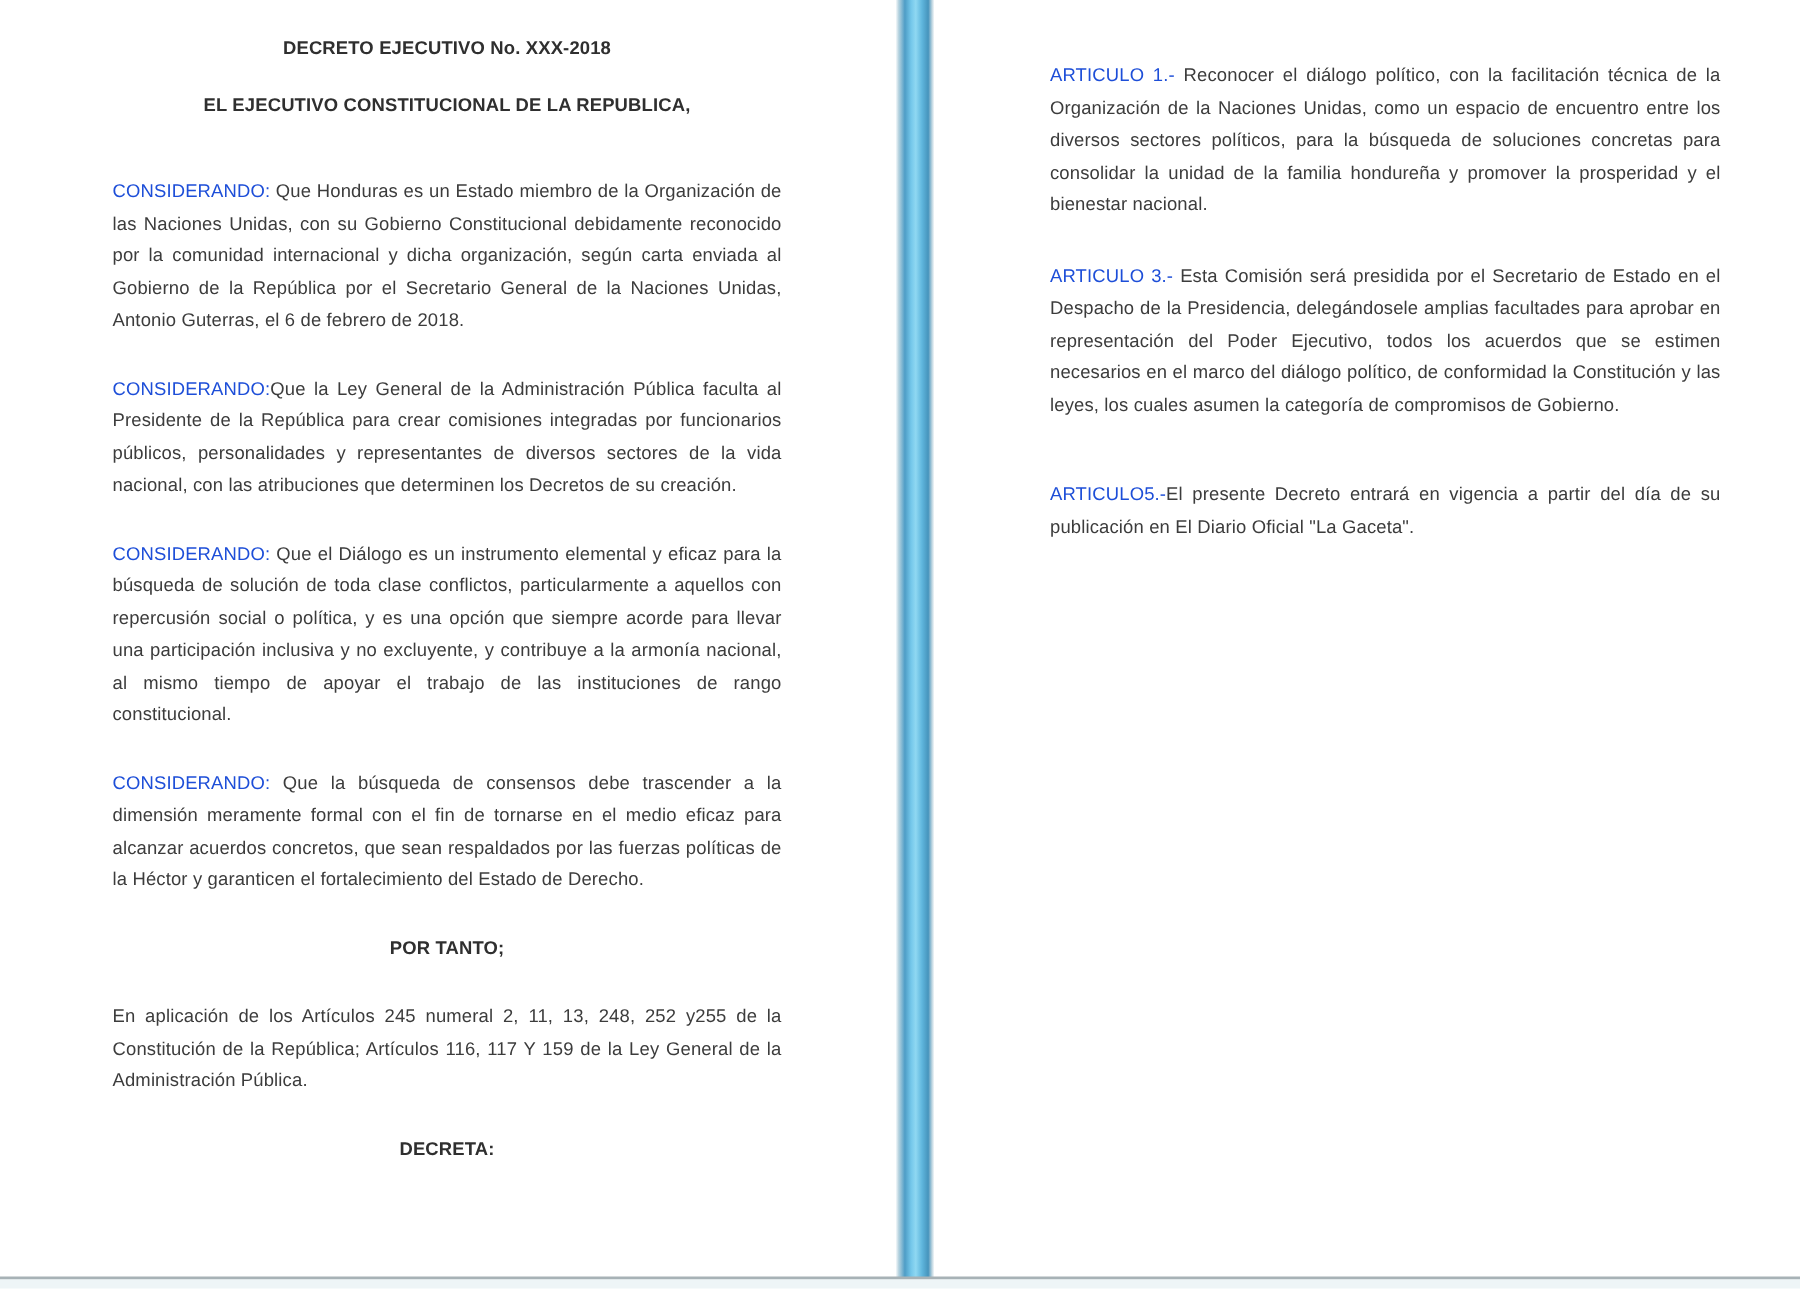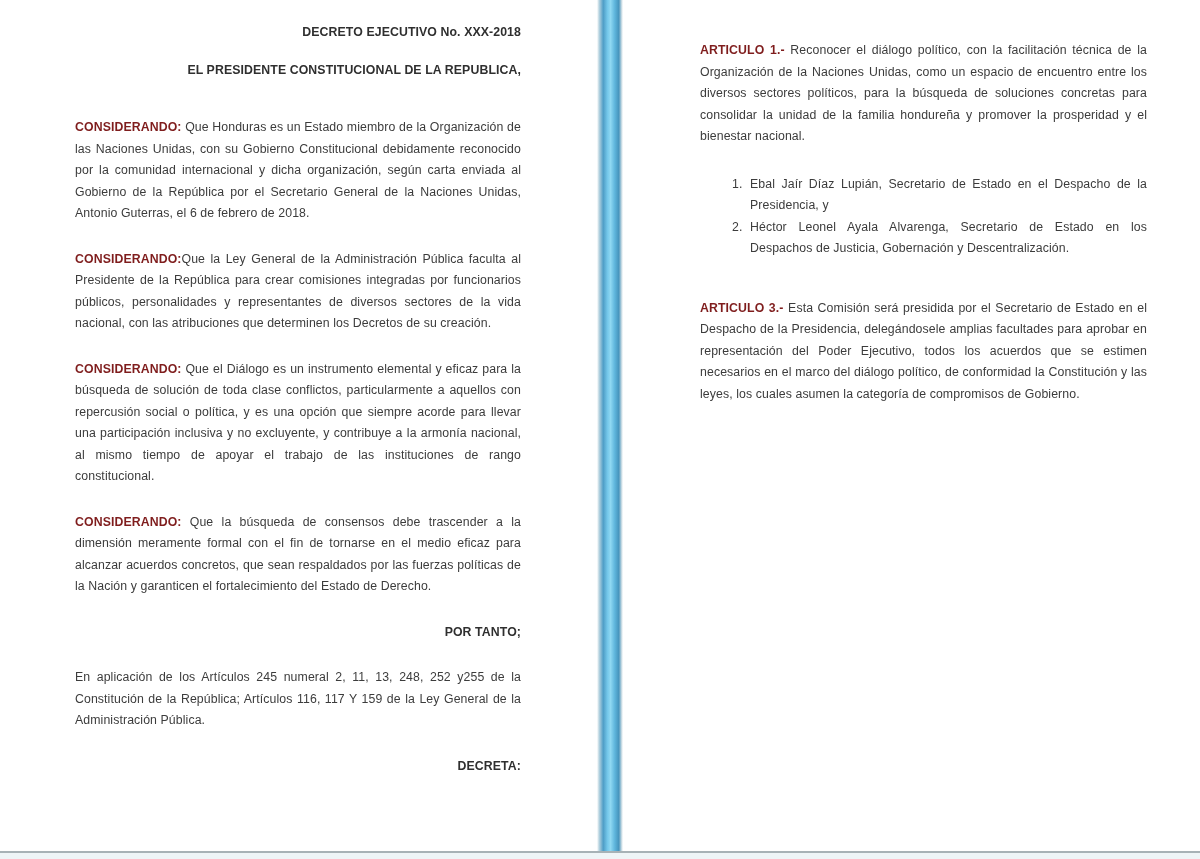--- a/index.html
+++ b/index.html
@@ -22,25 +22,25 @@
   }
   .page-left  { left: 75px;  width: 446px; padding-top: 22px; }
   .page-right { left: 700px; width: 447px; padding-top: 40px; }
 
   .para {
     margin: 0 0 24px 0;
     text-align: justify;
     text-justify: inter-word;
   }
   .page-right .para { margin-bottom: 26px; }
-  .lead { font-weight: bold; color: #7f1d1d; }
+  .lead { font-weight: normal; color: #1d4ed8; }
 
   .heading {
     margin: 0 0 24px 0;
-    text-align: right;
+    text-align: center;
     font-weight: bold;
     color: #2f2f2f;
   }
   
   .page-left > *:nth-child(1) { margin-bottom: 16px; }
   .page-left > *:nth-child(2) { margin-bottom: 36px; }
   .page-left > *:nth-child(9) { margin-bottom: 26px; }
   .page-left > *:nth-child(10){ margin-bottom: 0; }
   .page-right > *:nth-child(2){ margin-bottom: 38px; }
   .page-right > *:nth-child(8){ margin-bottom: 0; }
@@ -80,35 +80,32 @@
     left: 0; top: 853px;
     width: 1200px; height: 6px;
     background: #eef5f7;
   }
 </style>
 </head>
 <body>
 
 <div class="page page-left">
     <p class="heading">DECRETO EJECUTIVO No. XXX-2018</p>
-    <p class="heading">EL PRESIDENTE CONSTITUCIONAL DE LA REPUBLICA,</p>
+    <p class="heading">EL EJECUTIVO CONSTITUCIONAL DE LA REPUBLICA,</p>
     <p class="para"><span class="lead">CONSIDERANDO:</span><span> Que Honduras es un Estado miembro de la Organización de las Naciones Unidas, con su Gobierno Constitucional debidamente reconocido por la comunidad internacional y dicha organización, según carta enviada al Gobierno de la República por el Secretario General de la Naciones Unidas, Antonio Guterras, el 6 de febrero de 2018.</span></p>
     <p class="para"><span class="lead">CONSIDERANDO:</span><span>Que la Ley General de la Administración Pública faculta al Presidente de la República para crear comisiones integradas por funcionarios públicos, personalidades y representantes de diversos sectores de la vida nacional, con las atribuciones que determinen los Decretos de su creación.</span></p>
     <p class="para"><span class="lead">CONSIDERANDO:</span><span> Que el Diálogo es un instrumento elemental y eficaz para la búsqueda de solución de toda clase conflictos, particularmente a aquellos con repercusión social o política, y es una opción que siempre acorde para llevar una participación inclusiva y no excluyente, y contribuye a la armonía nacional, al mismo tiempo de apoyar el trabajo de las instituciones de rango constitucional.</span></p>
-    <p class="para"><span class="lead">CONSIDERANDO:</span><span> Que la búsqueda de consensos debe trascender a la dimensión meramente formal con el fin de tornarse en el medio eficaz para alcanzar acuerdos concretos, que sean respaldados por las fuerzas políticas de la Nación y garanticen el fortalecimiento del Estado de Derecho.</span></p>
+    <p class="para"><span class="lead">CONSIDERANDO:</span><span> Que la búsqueda de consensos debe trascender a la dimensión meramente formal con el fin de tornarse en el medio eficaz para alcanzar acuerdos concretos, que sean respaldados por las fuerzas políticas de la Héctor y garanticen el fortalecimiento del Estado de Derecho.</span></p>
     <p class="heading">POR TANTO;</p>
     <p class="para">En aplicación de los Artículos 245 numeral 2, 11, 13, 248, 252 y255 de la Constitución de la República; Artículos 116, 117 Y 159 de la Ley General de la Administración Pública.</p>
     <p class="heading">DECRETA:</p>
   </div>
 
 <div class="divider"></div>
 
 <div class="page page-right">
     <p class="para"><span class="lead">ARTICULO 1.-</span><span> Reconocer el diálogo político, con la facilitación técnica de la Organización de la Naciones Unidas, como un espacio de encuentro entre los diversos sectores políticos, para la búsqueda de soluciones concretas para consolidar la unidad de la familia hondureña y promover la prosperidad y el bienestar nacional.</span></p>
-    <ol class="num-list">
-      <li>Ebal Jaír Díaz Lupián, Secretario de Estado en el Despacho de la Presidencia, y</li>
-      <li>Héctor Leonel Ayala Alvarenga, Secretario de Estado en los Despachos de Justicia, Gobernación y Descentralización.</li>
-    </ol>
     <p class="para"><span class="lead">ARTICULO 3.-</span><span> Esta Comisión será presidida por el Secretario de Estado en el Despacho de la Presidencia, delegándosele amplias facultades para aprobar en representación del Poder Ejecutivo, todos los acuerdos que se estimen necesarios en el marco del diálogo político, de conformidad la Constitución y las leyes, los cuales asumen la categoría de compromisos de Gobierno.</span></p>
+    <p class="para"><span class="lead">ARTICULO5.-</span><span>El presente Decreto entrará en vigencia a partir del día de su publicación en El Diario Oficial "La Gaceta".</span></p>
   </div>
 
 <div class="bottom-rule"></div>
 <div class="bottom-strip"></div>
 
 </body></html>

